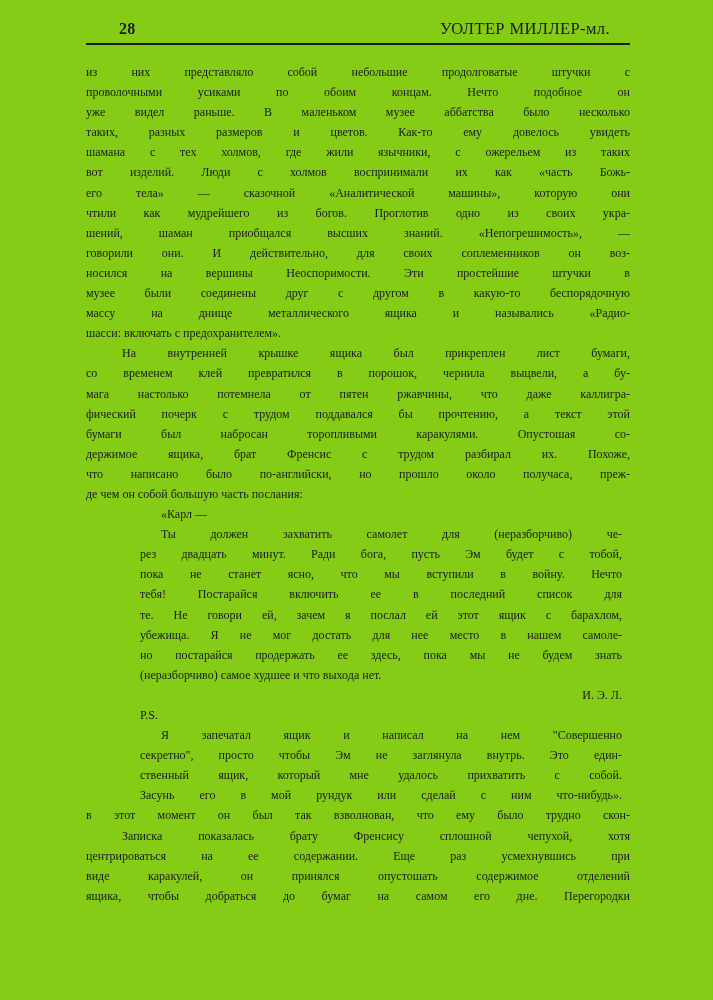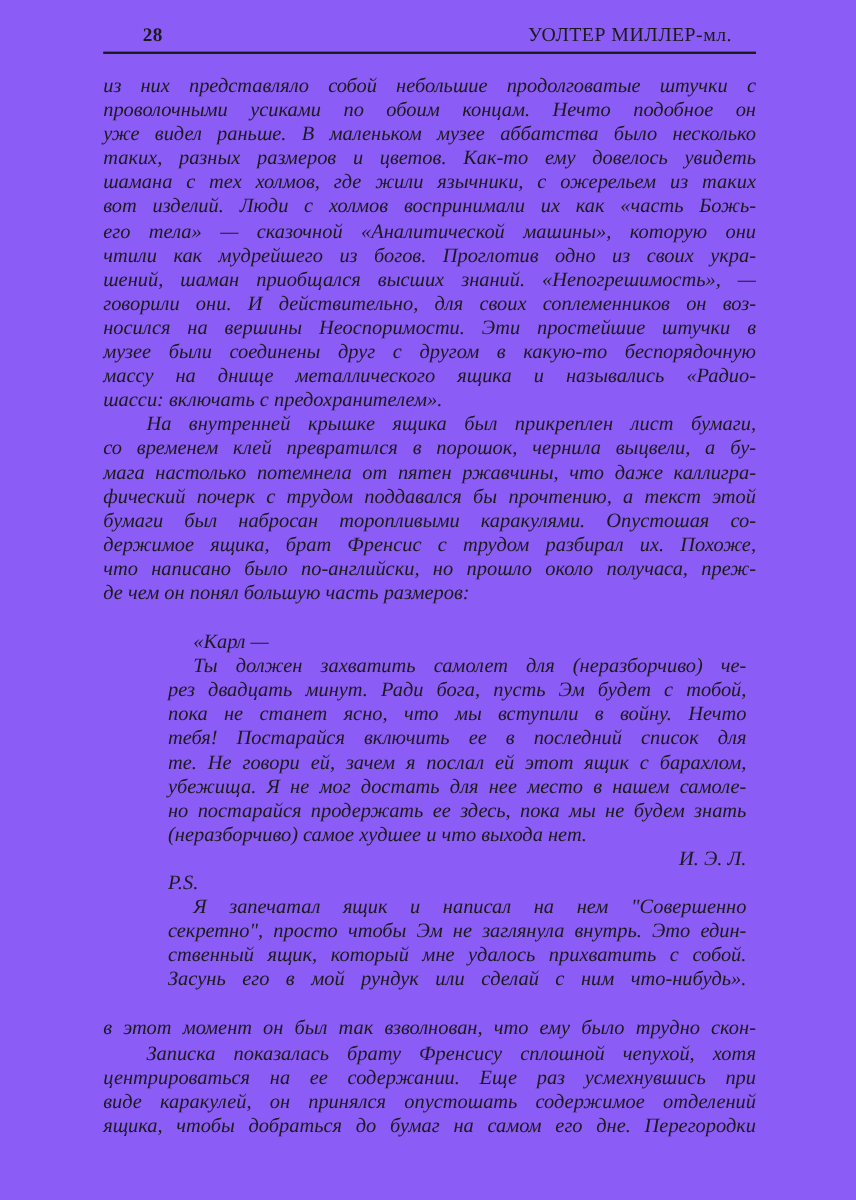--- a/index.html
+++ b/index.html
@@ -5,21 +5,21 @@
   html, body { margin: 0; padding: 0; }
   body {
     width: 713px; height: 1000px;
     background: #ffffff;
     font-family: "Liberation Serif", serif;
     color: #1b1b1b;
   }
   .page {
     position: relative;
     width: 713px; height: 1000px;
-    background: #8b5cf6;
+    background: #84cc16;
     overflow: hidden;
   }
   .content {
     margin-left: 86px;
     width: 544px;
     padding-top: 19px;
   }
   .header {
     display: flex;
     justify-content: space-between;
@@ -36,32 +36,31 @@
     font-size: 16.5px;
     letter-spacing: 0.4px;
     text-align: center;
   }
   .rule {
     border-top: 2.4px solid #1c1c1c;
     margin-top: 6px;
   }
   .body-text {
     margin-top: 17px;
-    font-size: 17px;
+    font-size: 12px;
     line-height: 20.1px;
-    font-style: italic;
   }
   .line { min-height: 20.1px; }
   .a-j { text-align: justify; text-align-last: justify; }
   .a-l { text-align: left;   text-align-last: left; }
   .a-r { text-align: left;  text-align-last: right; }
   .ind { text-indent: 36px; }
   .quote { margin-left: 54px; margin-right: 8px; }
   .quote .ind { text-indent: 21px; }
-  .sb { margin-top: 21px; }
+  .sb { margin-top: 0; }
 </style>
 </head>
 <body>
 
 <div class="page">
   <div class="content">
 
     <div class="header">
       <span class="folio">28</span>
       <span class="running">УОЛТЕР МИЛЛЕР-мл.</span>
@@ -87,21 +86,21 @@
           <div class="line a-l">шасси: включать с предохранителем».</div>
         </div>
         <div class="para">
           <div class="line a-j ind">На внутренней крышке ящика был прикреплен лист бумаги,</div>
           <div class="line a-j">со временем клей превратился в порошок, чернила выцвели, а бу-</div>
           <div class="line a-j">мага настолько потемнела от пятен ржавчины, что даже каллигра-</div>
           <div class="line a-j">фический почерк с трудом поддавался бы прочтению, а текст этой</div>
           <div class="line a-j">бумаги был набросан торопливыми каракулями. Опустошая со-</div>
           <div class="line a-j">держимое ящика, брат Френсис с трудом разбирал их. Похоже,</div>
           <div class="line a-j">что написано было по-английски, но прошло около получаса, преж-</div>
-          <div class="line a-l">де чем он понял большую часть размеров:</div>
+          <div class="line a-l">де чем он собой большую часть послания:</div>
         </div>
         <div class="quote sb">
           <div class="para">
             <div class="line a-l ind">«Карл —</div>
           </div>
           <div class="para">
             <div class="line a-j ind">Ты должен захватить самолет для (неразборчиво) че-</div>
             <div class="line a-j">рез двадцать минут. Ради бога, пусть Эм будет с тобой,</div>
             <div class="line a-j">пока не станет ясно, что мы вступили в войну. Нечто</div>
             <div class="line a-j">тебя! Постарайся включить ее в последний список для</div>

